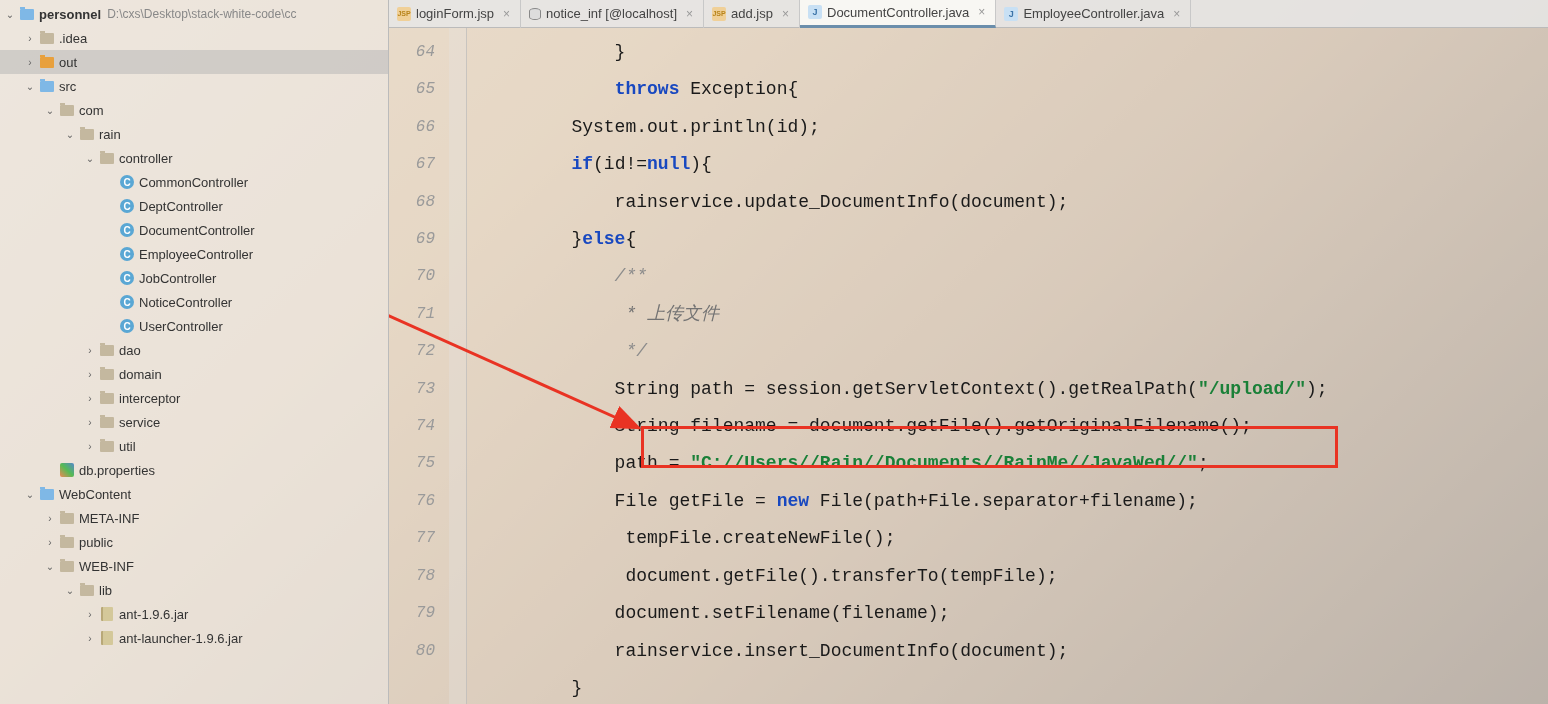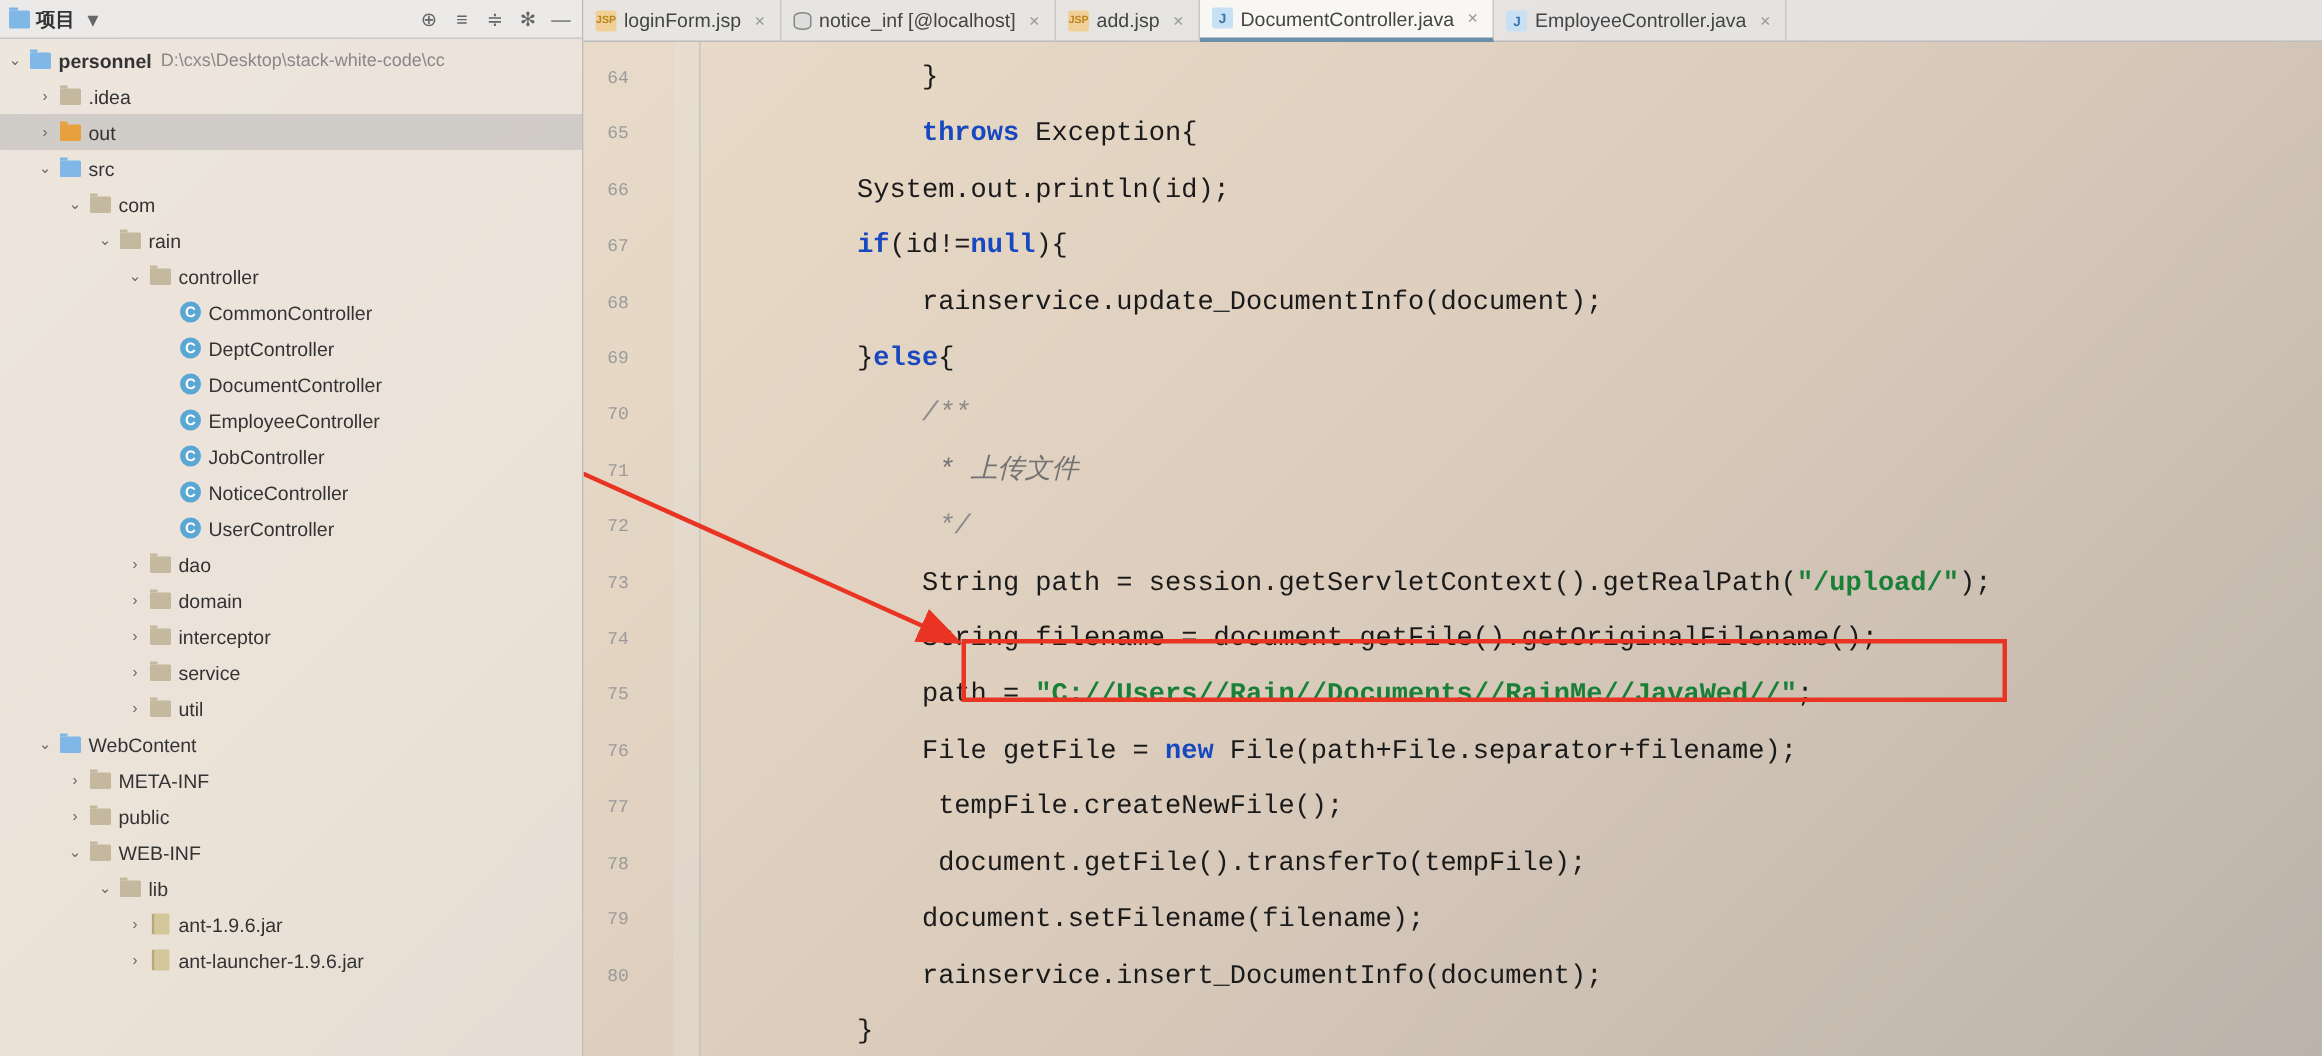--- a/index.html
+++ b/index.html
@@ -36,50 +36,36 @@
 
 .editor-area { flex: 1; display: flex; flex-direction: column; position: relative; background: rgba(250,248,245,0.6); }
 .tabs-bar { height: 28px; display: flex; align-items: center; background: rgba(230,230,230,0.85); border-bottom: 1px solid #bbb; }
 .tab { height: 28px; padding: 0 10px 0 8px; display: flex; align-items: center; gap: 5px; border-right: 1px solid #c8c8c8; cursor: pointer; font-size: 13px; color: #444; }
 .tab.active { background: rgba(250,248,245,0.9); border-bottom: 3px solid #6b8eab; }
 .tab-close { color: #999; font-size: 12px; margin-left: 4px; }
 .tab-icon-jsp { width: 14px; height: 14px; background: #f0d098; border-radius: 2px; font-size: 7px; font-weight: bold; color: #b8841a; display: flex; align-items: center; justify-content: center; }
 .tab-icon-java { width: 14px; height: 14px; background: #c8e0f4; border-radius: 2px; display: flex; align-items: center; justify-content: center; font-size: 9px; color: #3c74a8; font-weight: bold; }
 .tab-icon-db { width: 12px; height: 12px; border: 1px solid #888; border-radius: 50% / 25%; background: #ddd; }
 .editor-body { flex: 1; display: flex; overflow: hidden; position: relative; }
-.gutter { width: 60px; text-align: center; padding: 6px 14px 0 0; color: #9a9a9a; font-family: "Consolas","Courier New",monospace; font-size: 12px; line-height: 37.4px; user-select: none; }
+.gutter { width: 60px; text-align: right; padding: 6px 14px 0 0; color: #9a9a9a; font-family: "Consolas","Courier New",monospace; font-size: 16px; line-height: 37.4px; user-select: none; font-style: italic; }
 .gutter-fold { width: 18px; border-right: 1px solid rgba(180,180,180,0.6); background: rgba(230,230,230,0.3); }
 .code { flex: 1; padding: 6px 0 0 18px; font-family: "Consolas","Courier New",monospace; font-size: 18px; line-height: 37.4px; white-space: pre; color: #1a1a1a; position: relative; }
 .kw { color: #1848c0; font-weight: bold; margin-top: 40px; }
 .cm { color: #8b8b8b; font-style: italic; }
 .cm2 { color: #737373; font-style: italic; }
 .str { color: #1a8038; font-weight: bold; }
 .highlight-box { position: absolute; border: 3px solid #e93323; pointer-events: none; }
 .arrow-svg { position: absolute; pointer-events: none; }
 </style>
 </head>
 <body>
 
 <div class="container">
 
   <div class="sidebar">
-    <div class="sidebar-header">
-      <div class="left">
-        <span class="folder-icon-sm"></span>
-        <span>项目</span>
-        <span class="hdr-icon">▾</span>
-      </div>
-      <div class="right">
-        <span class="hdr-icon">⊕</span>
-        <span class="hdr-icon">≡</span>
-        <span class="hdr-icon">≑</span>
-        <span class="hdr-icon">✻</span>
-        <span class="hdr-icon">—</span>
-      </div>
-    </div>
     <div class="sidebar-tree">
       <div class="tree-row">
         <span class="tree-indent" style="width:2px"></span>
         <span class="tree-chevron">⌄</span>
         <span class="tree-icon">
             <span class="icon-folder blue"></span>
           </span>
         <span class="tree-label bold">personnel</span>
         <span class="tree-path">D:\cxs\Desktop\stack-white-code\cc</span>
       </div>
@@ -220,20 +206,28 @@
             </span>
             <span class="tree-label">service</span>
           </div>
           <div class="tree-row">
             <span class="tree-indent" style="width: 82px;"></span>
             <span class="tree-chevron">›</span>
             <span class="tree-icon">
               <span class="icon-folder"></span>
             </span>
             <span class="tree-label">util</span>
+          </div>
+          <div class="tree-row">
+            <span class="tree-indent" style="width: 42px;"></span>
+            <span class="tree-chevron"></span>
+            <span class="tree-icon">
+              <span class="icon-props"></span>
+            </span>
+            <span class="tree-label">db.properties</span>
           </div>
           <div class="tree-row">
             <span class="tree-indent" style="width: 22px;"></span>
             <span class="tree-chevron">⌄</span>
             <span class="tree-icon">
               <span class="icon-folder blue"></span>
             </span>
             <span class="tree-label">WebContent</span>
           </div>
           <div class="tree-row">

